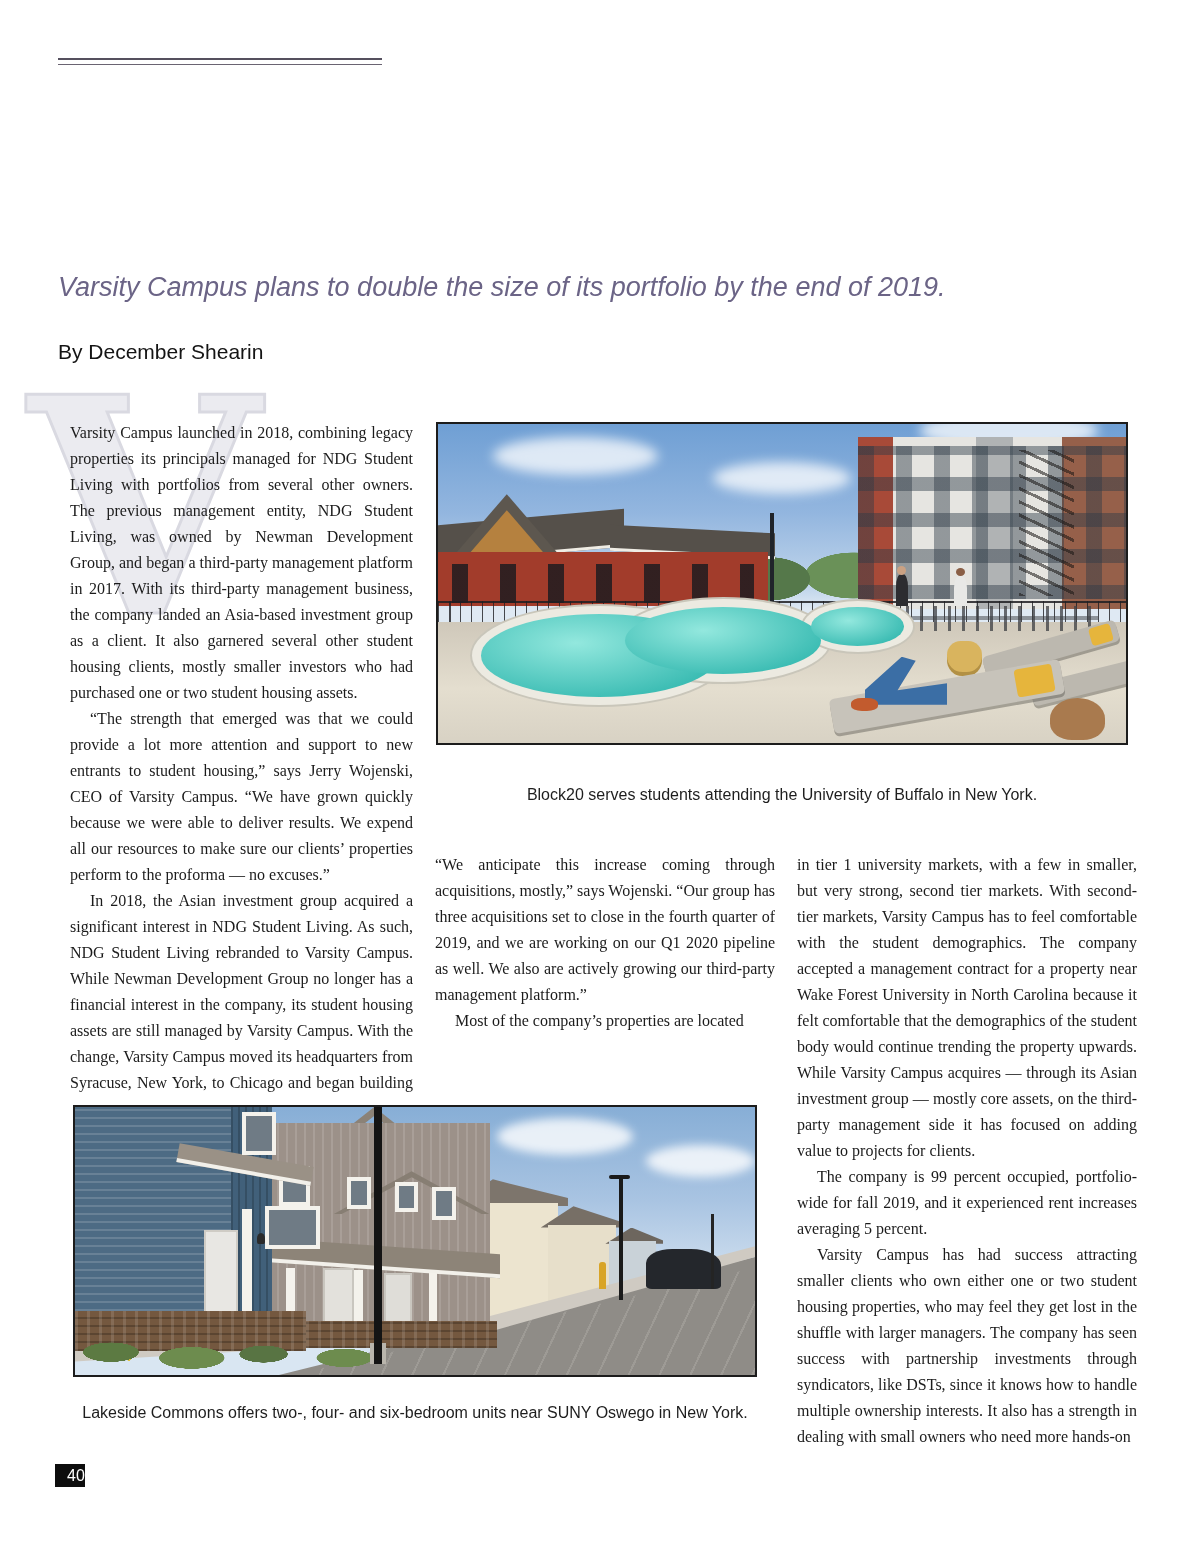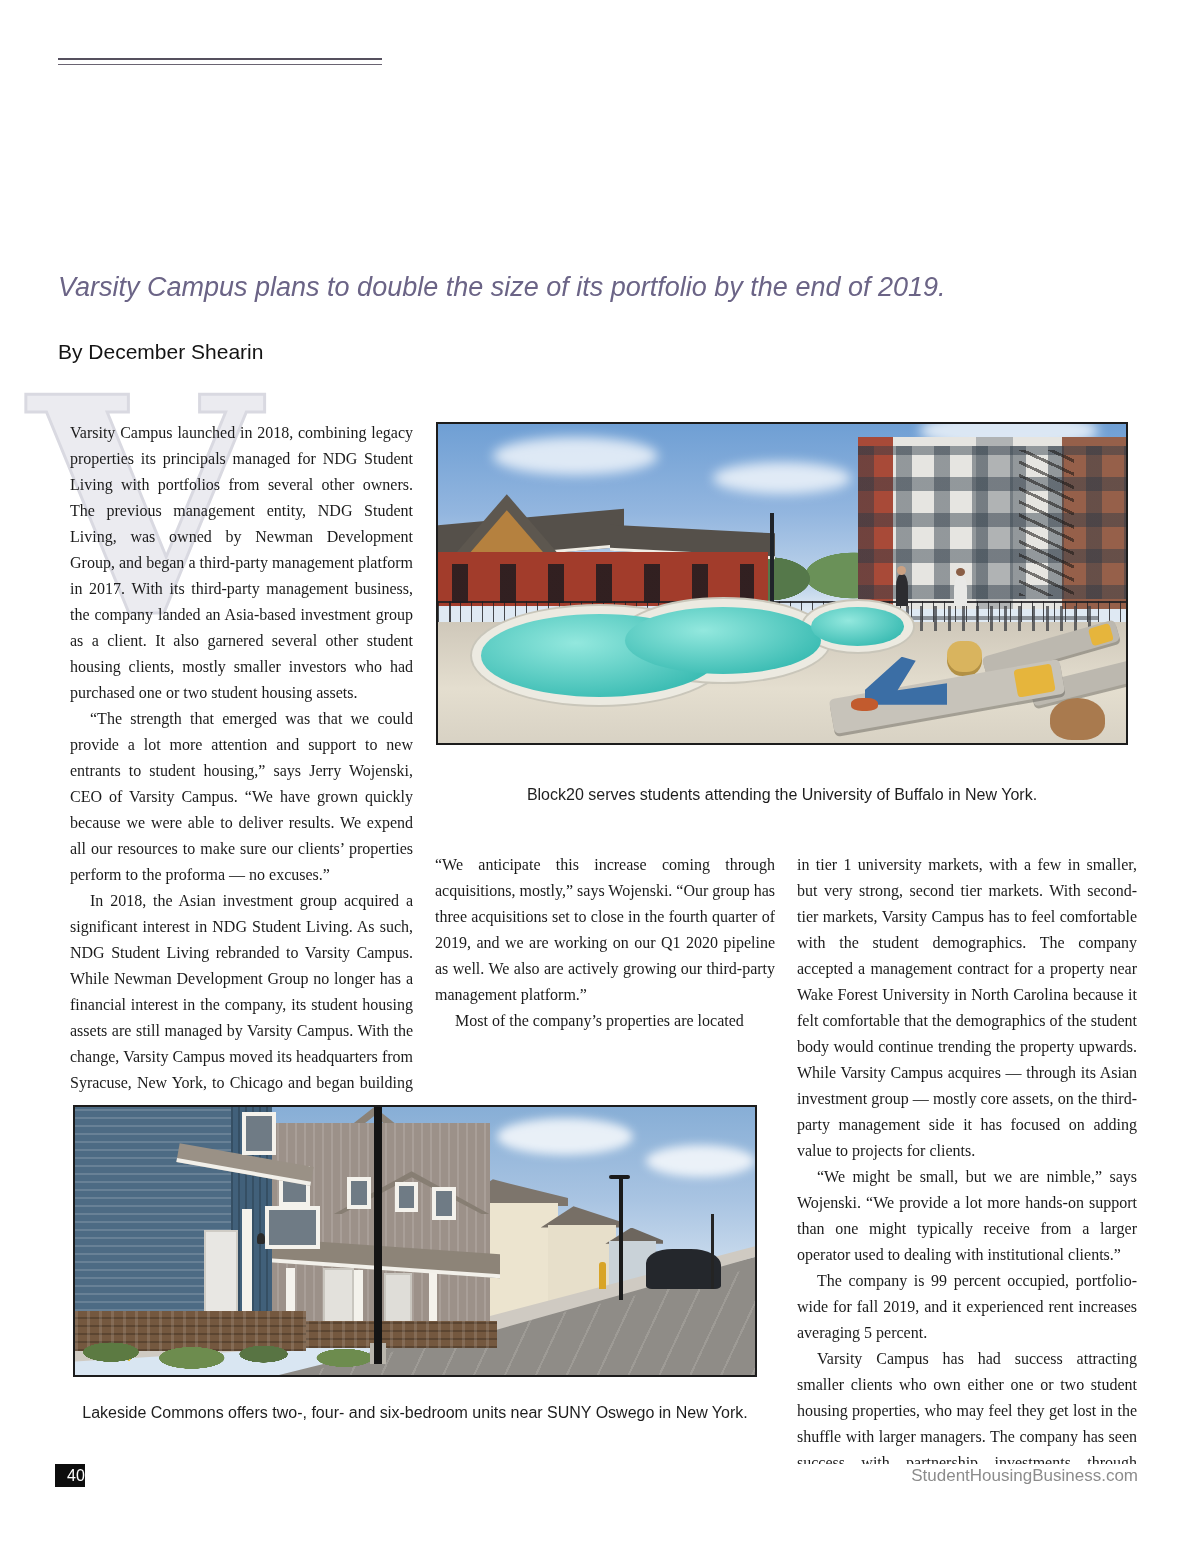--- a/index.html
+++ b/index.html
@@ -212,21 +212,20 @@
     <p>Varsity Campus launched in 2018, combining legacy properties its principals managed for NDG Student Living with portfolios from several other owners. The previous management entity, NDG Student Living, was owned by Newman Development Group, and began a third-party management platform in 2017. With its third-party management business, the company landed an Asia-based investment group as a client. It also garnered several other student housing clients, mostly smaller investors who had purchased one or two student housing assets.</p>
     <p>“The strength that emerged was that we could provide a lot more attention and support to new entrants to student housing,” says Jerry Wojenski, CEO of Varsity Campus. “We have grown quickly because we were able to deliver results. We expend all our resources to make sure our clients’ properties perform to the proforma — no excuses.”</p>
     <p>In 2018, the Asian investment group acquired a significant interest in NDG Student Living. As such, NDG Student Living rebranded to Varsity Campus. While Newman Development Group no longer has a financial interest in the company, its student housing assets are still managed by Varsity Campus. With the change, Varsity Campus moved its headquarters from Syracuse, New York, to Chicago and began building a larger portfolio. It has also begun to beef up its staff, recruiting nationwide.</p>
   </section>
   <section class="abs col col2">
     <p>“We anticipate this increase coming through acquisitions, mostly,” says Wojenski. “Our group has three acquisitions set to close in the fourth quarter of 2019, and we are working on our Q1 2020 pipeline as well. We also are actively growing our third-party management platform.”</p>
     <p>Most of the company’s properties are located</p>
   </section>
   <section class="abs col col3">
     <p>in tier 1 university markets, with a few in smaller, but very strong, second tier markets. With second-tier markets, Varsity Campus has to feel comfortable with the student demographics. The company accepted a management contract for a property near Wake Forest University in North Carolina because it felt comfortable that the demographics of the student body would continue trending the property upwards. While Varsity Campus acquires — through its Asian investment group — mostly core assets, on the third-party management side it has focused on adding value to projects for clients.</p>
-    <p>“We might be small, but we are nimble,” says Wojenski. “We provide a lot more hands-on support than one might typically receive from a larger operator used to dealing with institutional clients.”</p>
     <p>The company is 99 percent occupied, portfolio-wide for fall 2019, and it experienced rent increases averaging 5 percent.</p>
     <p>Varsity Campus has had success attracting smaller clients who own either one or two student housing properties, who may feel they get lost in the shuffle with larger managers. The company has seen success with partnership investments through syndicators, like DSTs, since it knows how to handle multiple ownership interests. It also has a strength in dealing with small owners who need more hands-on</p>
   </section>
 
   <div class="abs photo photo-pool">
     <div class="abs p-cloud" style="left:8%;top:4%;width:24%;height:12%;"></div>
     <div class="abs p-cloud" style="left:40%;top:12%;width:20%;height:10%;"></div>
     <div class="abs p-cloud" style="left:70%;top:-4%;width:26%;height:12%;"></div>
     <div class="abs p-trees"></div>
     <div class="abs p-apt"></div>
@@ -306,15 +305,14 @@
     <div class="abs t-bollard"></div>
     <div class="abs t-pole2-arm"></div>
     <div class="abs t-pole2"></div>
     <div class="abs t-pole3"></div>
     <div class="abs t-pole-base"></div>
     <div class="abs t-pole-main"></div>
   </div>
   <div class="abs caption cap-town">Lakeside Commons offers two-, four- and six-bedroom units near SUNY Oswego in New York.</div>
 
   <div class="abs folio-box">40</div>
-  <div class="abs site">StudentHousingBusiness.com</div>
 
 </div>
 
 </body></html>

